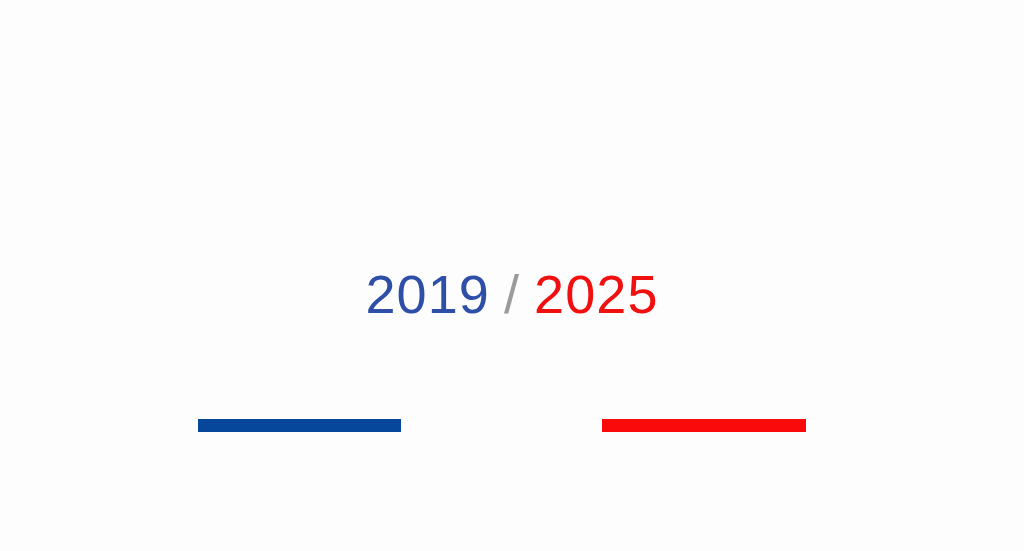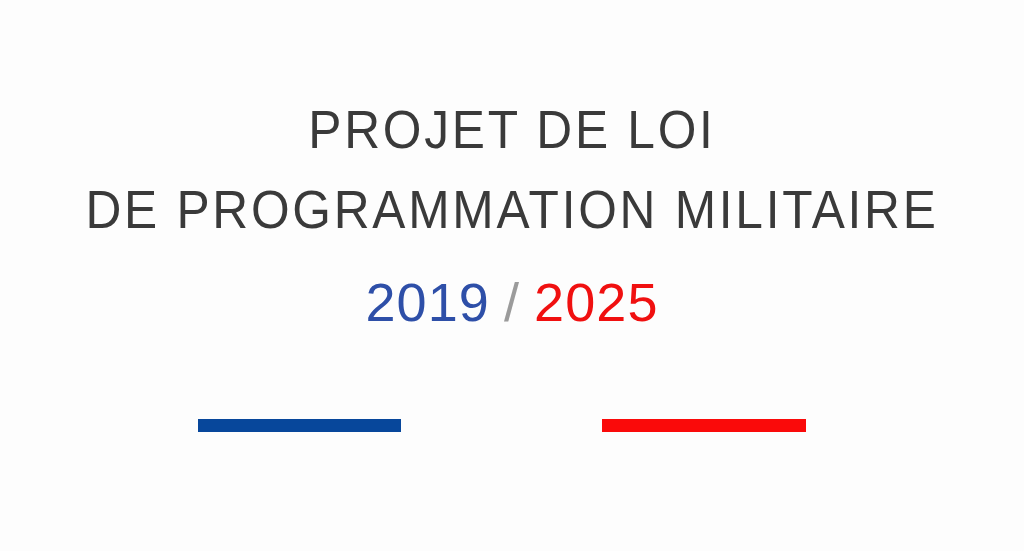--- a/index.html
+++ b/index.html
@@ -55,21 +55,21 @@
     line-height: 58px;
     margin-top: 22px;
     transform: scaleX(0.92);
     transform-origin: center center;
   }
 
   
   .years-block {
     position: absolute;
     left: 0;
-    top: 272px;
+    top: 264px;
     width: 1024px;
     text-align: center;
     white-space: nowrap;
     text-decoration: underline;
   }
 
   .year-text {
     font-family: "Liberation Sans", sans-serif;
     font-weight: 300;
     font-size: 54px;
@@ -106,24 +106,20 @@
     left: 602px;
     width: 204px;
     background: #fa0a0a;
   }
 </style>
 </head>
 <body>
 
 <div id="slide">
 
-  <div class="title-block">
-    <span class="title-line title-line-1">PROJET DE LOI</span>
-    <span class="title-line title-line-2">DE PROGRAMMATION MILITAIRE</span>
-  </div>
 
   <div class="years-block">
     <span class="year-text year-start">2019</span><span class="year-text year-sep">/</span><span class="year-text year-end">2025</span>
   </div>
 
   <div class="rule-bar rule-bar-blue"></div>
 
   <div class="rule-bar rule-bar-red"></div>
 
 </div>

